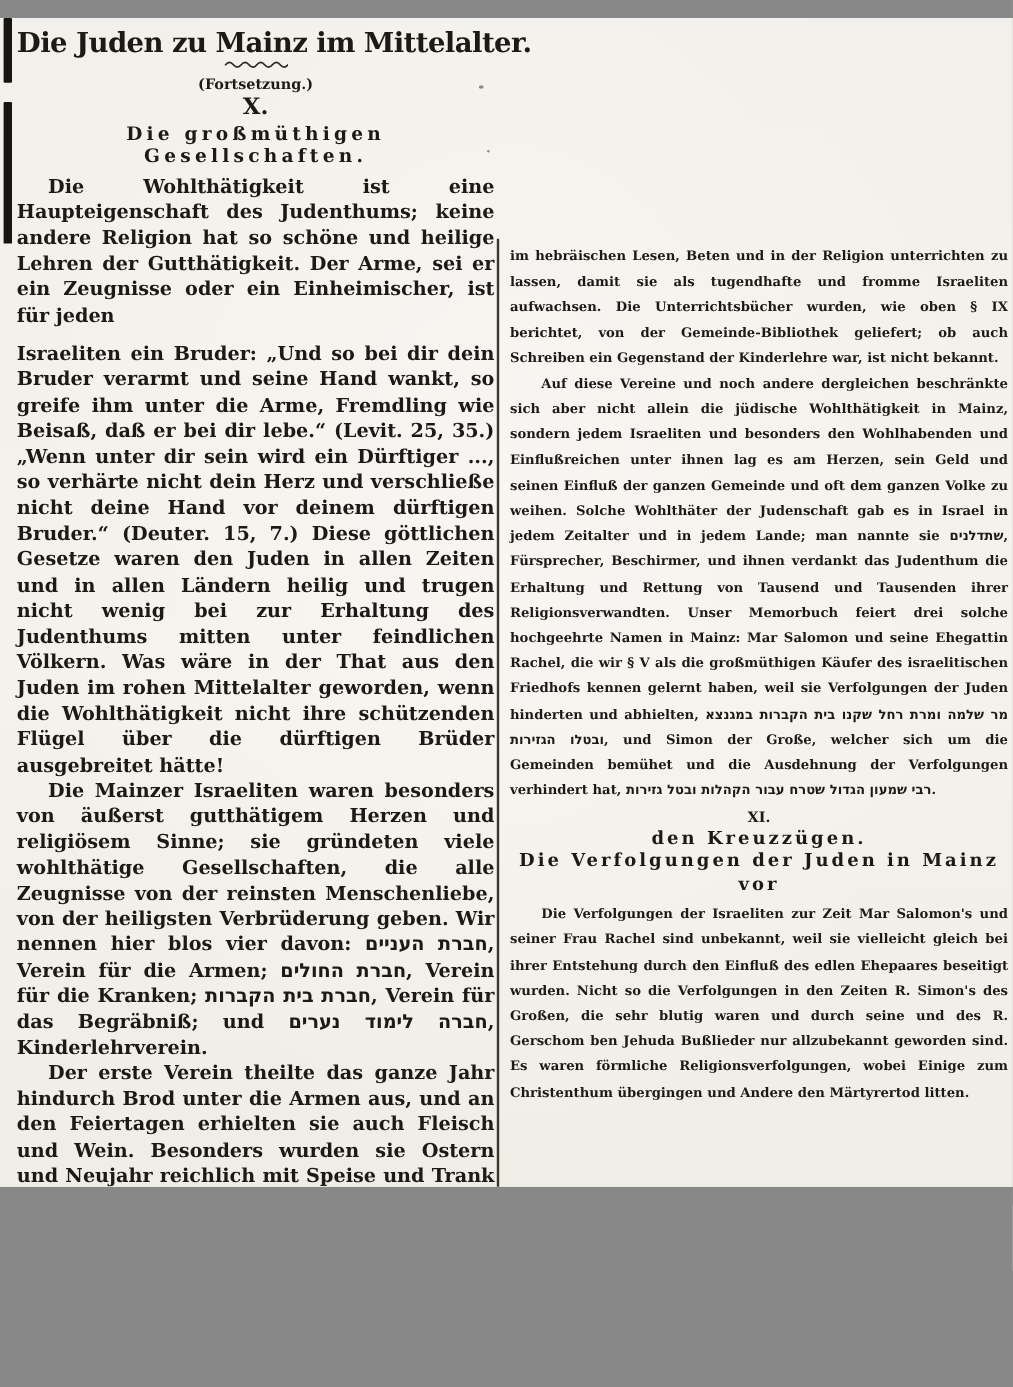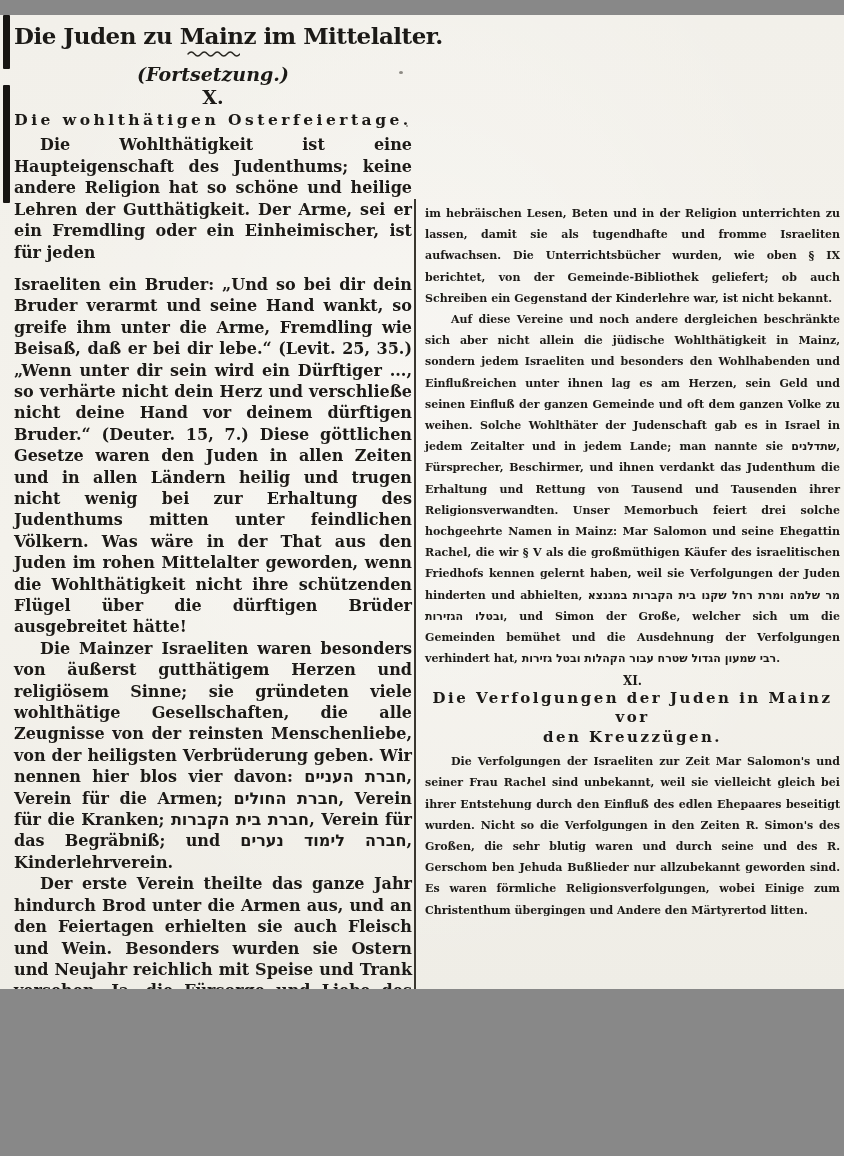--- a/index.html
+++ b/index.html
@@ -31,21 +31,21 @@
   .right-col{
     position:absolute;left:425px;top:188px;width:415px;
   }
 
   .masthead{text-align:center;}
   .article-title{
     font-size:23px;letter-spacing:-0.5px;white-space:nowrap;
     margin:2px 0 0 0;line-height:1.3;
   }
   .flourish{display:block;margin:0 auto;margin-top:-2px;}
-  .continuation{font-size:19px;margin-top:6px;line-height:1.1;font-style:italic;}
+  .continuation{font-size:12px;margin-top:6px;line-height:1.1;}
   .numeral{font-size:19px;line-height:1.1;margin-top:2px;}
   .section-heading{
     font-size:15.5px;letter-spacing:3.5px;line-height:1.15;margin-top:3px;
   }
   .xi-head{text-align:center;margin:6px 0 4px 0;}
   .xi-head .numeral{font-size:12px;}
   .xi-heading-line{font-size:15px;letter-spacing:2.5px;line-height:1.3;}
 
   .body-text p{
     margin:0;
@@ -72,42 +72,42 @@
   <div class="speck" style="left:406px;top:110px;width:2px;height:2px;"></div>
 
   <div class="left-col">
     <div class="masthead">
       <h1 class="article-title">Die Juden zu Mainz im Mittelalter.</h1>
       <svg class="flourish" width="54" height="9" viewBox="0 0 54 9">
         <path d="M2,5 q3.25,-4 6.5,0 t6.5,0 t6.5,0 t6.5,0 t6.5,0 t6.5,0 t6.5,0 t6.5,0" fill="none" stroke="#2a2822" stroke-width="1.4" stroke-linecap="round"></path>
       </svg>
       <div class="continuation">(Fortsetzung.)</div>
       <div class="numeral">X.</div>
-      <div class="section-heading">Die wohlthätigen Osterfeiertage.</div>
+      <div class="section-heading">Die großmüthigen Gesellschaften.</div>
     </div>
 
     <div class="body-text">
-      <p class="indent">Die Wohlthätigkeit ist eine Haupteigenschaft des Judenthums; keine andere Religion hat so schöne und heilige Lehren der Gutthätigkeit. Der Arme, sei er ein Fremdling oder ein Einheimischer, ist für jeden</p>
+      <p class="indent">Die Wohlthätigkeit ist eine Haupteigenschaft des Judenthums; keine andere Religion hat so schöne und heilige Lehren der Gutthätigkeit. Der Arme, sei er ein Zeugnisse oder ein Einheimischer, ist für jeden</p>
       <p class="stitch-gap">Israeliten ein Bruder: „Und so bei dir dein Bruder verarmt und seine Hand wankt, so greife ihm unter die Arme, Fremdling wie Beisaß, daß er bei dir lebe.“ (Levit. 25, 35.) „Wenn unter dir sein wird ein Dürftiger ..., so verhärte nicht dein Herz und verschließe nicht deine Hand vor deinem dürftigen Bruder.“ (Deuter. 15, 7.) Diese göttlichen Gesetze waren den Juden in allen Zeiten und in allen Ländern heilig und trugen nicht wenig bei zur Erhaltung des Judenthums mitten unter feindlichen Völkern. Was wäre in der That aus den Juden im rohen Mittelalter geworden, wenn die Wohlthätigkeit nicht ihre schützenden Flügel über die dürftigen Brüder ausgebreitet hätte!</p>
       <p class="indent">Die Mainzer Israeliten waren besonders von äußerst gutthätigem Herzen und religiösem Sinne; sie gründeten viele wohlthätige Gesellschaften, die alle Zeugnisse von der reinsten Menschenliebe, von der heiligsten Verbrüderung geben. Wir nennen hier blos vier davon: חברת העניים, Verein für die Armen; חברת החולים, Verein für die Kranken; חברת בית הקברות, Verein für das Begräbniß; und חברה לימוד נערים, Kinderlehrverein.</p>
       <p class="indent">Der erste Verein theilte das ganze Jahr hindurch Brod unter die Armen aus, und an den Feiertagen erhielten sie auch Fleisch und Wein. Besonders wurden sie Ostern und Neujahr reichlich mit Speise und Trank versehen. Ja, die Fürsorge und Liebe des Vereins für die Armen ging so weit, daß er ihnen an jedem Festtage Lichter vertheilte, damit des Abends ihre Freude nicht gestört werde. Statt Brod erhielten sie Ostern Weizen für ihre ungesäuerten Kuchen, aber kaum waren die Osterfeiertage zu Ende, so bekamen sie, gleich am Ausgang derselben, wieder Brod.</p>
 
     </div>
   </div>
 
   <div class="right-col">
     <div class="body-text">
       <p>im hebräischen Lesen, Beten und in der Religion unterrichten zu lassen, damit sie als tugendhafte und fromme Israeliten aufwachsen. Die Unterrichtsbücher wurden, wie oben § IX berichtet, von der Gemeinde-Bibliothek geliefert; ob auch Schreiben ein Gegenstand der Kinderlehre war, ist nicht bekannt.</p>
       <p class="indent">Auf diese Vereine und noch andere dergleichen beschränkte sich aber nicht allein die jüdische Wohlthätigkeit in Mainz, sondern jedem Israeliten und besonders den Wohlhabenden und Einflußreichen unter ihnen lag es am Herzen, sein Geld und seinen Einfluß der ganzen Gemeinde und oft dem ganzen Volke zu weihen. Solche Wohlthäter der Judenschaft gab es in Israel in jedem Zeitalter und in jedem Lande; man nannte sie שתדלנים, Fürsprecher, Beschirmer, und ihnen verdankt das Judenthum die Erhaltung und Rettung von Tausend und Tausenden ihrer Religionsverwandten. Unser Memorbuch feiert drei solche hochgeehrte Namen in Mainz: Mar Salomon und seine Ehegattin Rachel, die wir § V als die großmüthigen Käufer des israelitischen Friedhofs kennen gelernt haben, weil sie Verfolgungen der Juden hinderten und abhielten, מר שלמה ומרת רחל שקנו בית הקברות במגנצא ובטלו הגזירות, und Simon der Große, welcher sich um die Gemeinden bemühet und die Ausdehnung der Verfolgungen verhindert hat, רבי שמעון הגדול שטרח עבור הקהלות ובטל גזירות.</p>
     </div>
 
     <div class="xi-head">
       <div class="numeral">XI.</div>
+      <div class="xi-heading-line">den Kreuzzügen.</div>
       <div class="xi-heading-line">Die Verfolgungen der Juden in Mainz vor</div>
-      <div class="xi-heading-line">den Kreuzzügen.</div>
     </div>
 
     <div class="body-text">
       <p class="indent">Die Verfolgungen der Israeliten zur Zeit Mar Salomon's und seiner Frau Rachel sind unbekannt, weil sie vielleicht gleich bei ihrer Entstehung durch den Einfluß des edlen Ehepaares beseitigt wurden. Nicht so die Verfolgungen in den Zeiten R. Simon's des Großen, die sehr blutig waren und durch seine und des R. Gerschom ben Jehuda Bußlieder nur allzubekannt geworden sind. Es waren förmliche Religionsverfolgungen, wobei Einige zum Christenthum übergingen und Andere den Märtyrertod litten.</p>
 
     </div>
   </div>
 
 </div>
 

